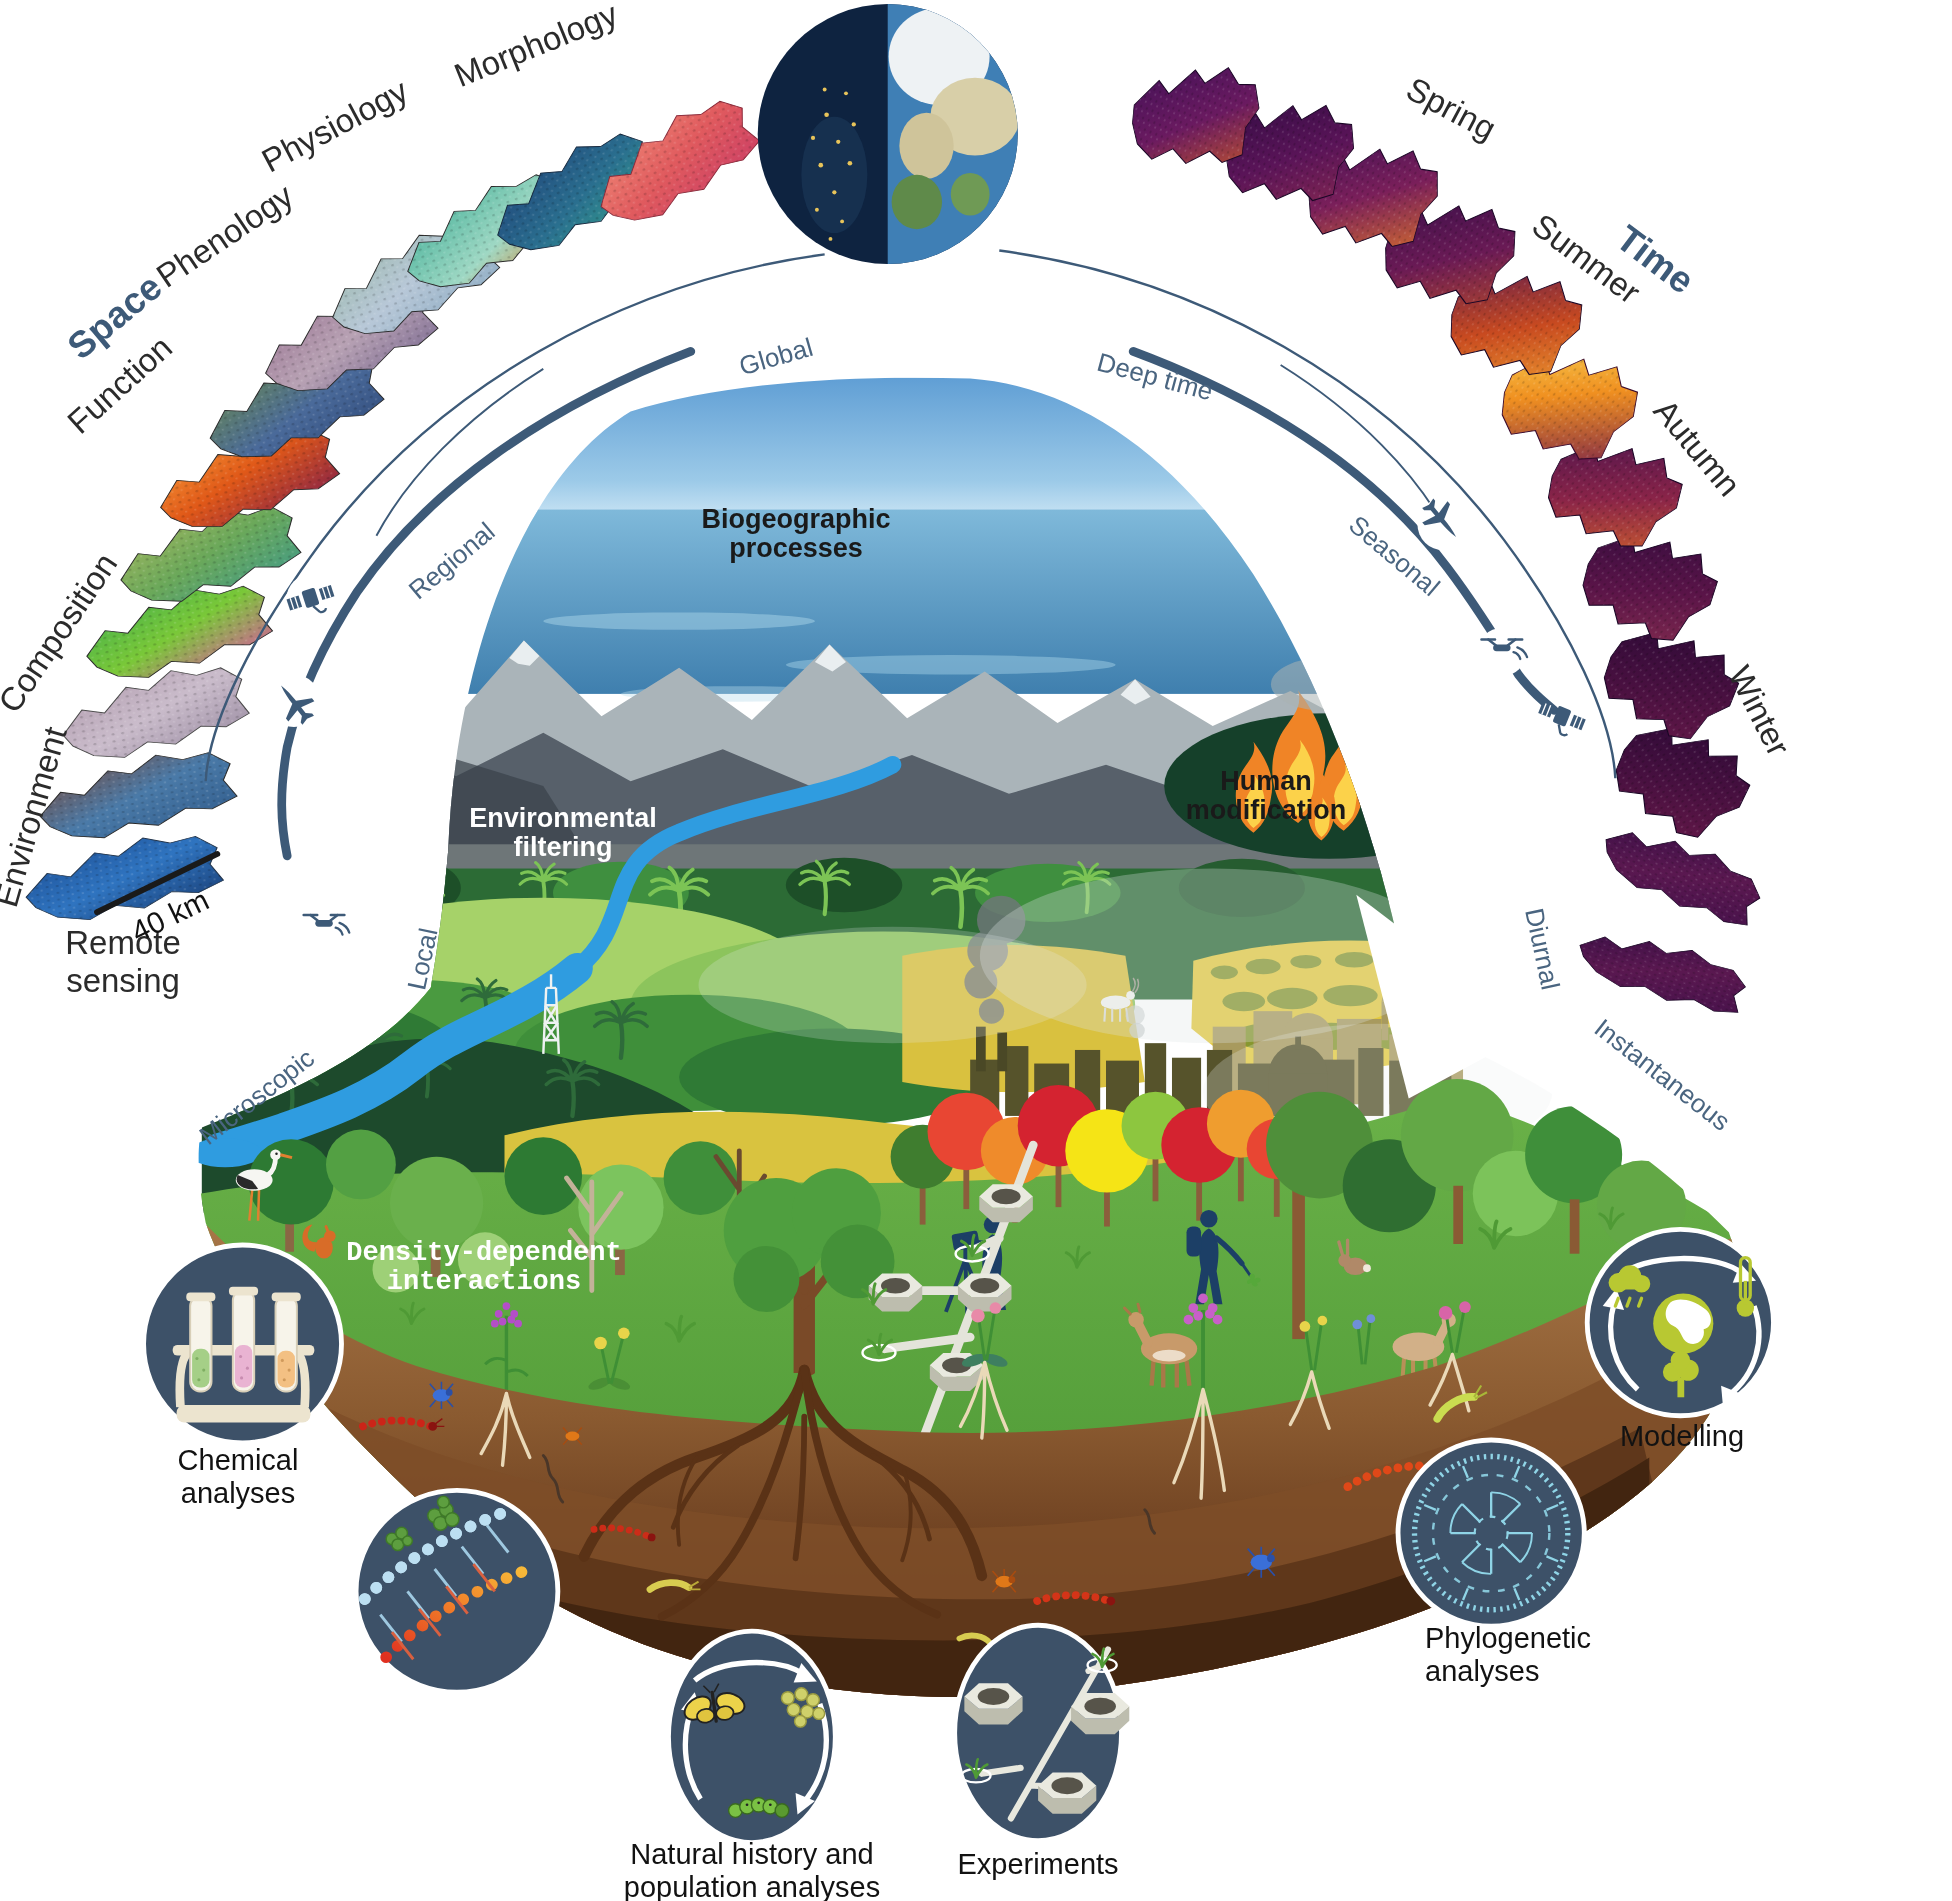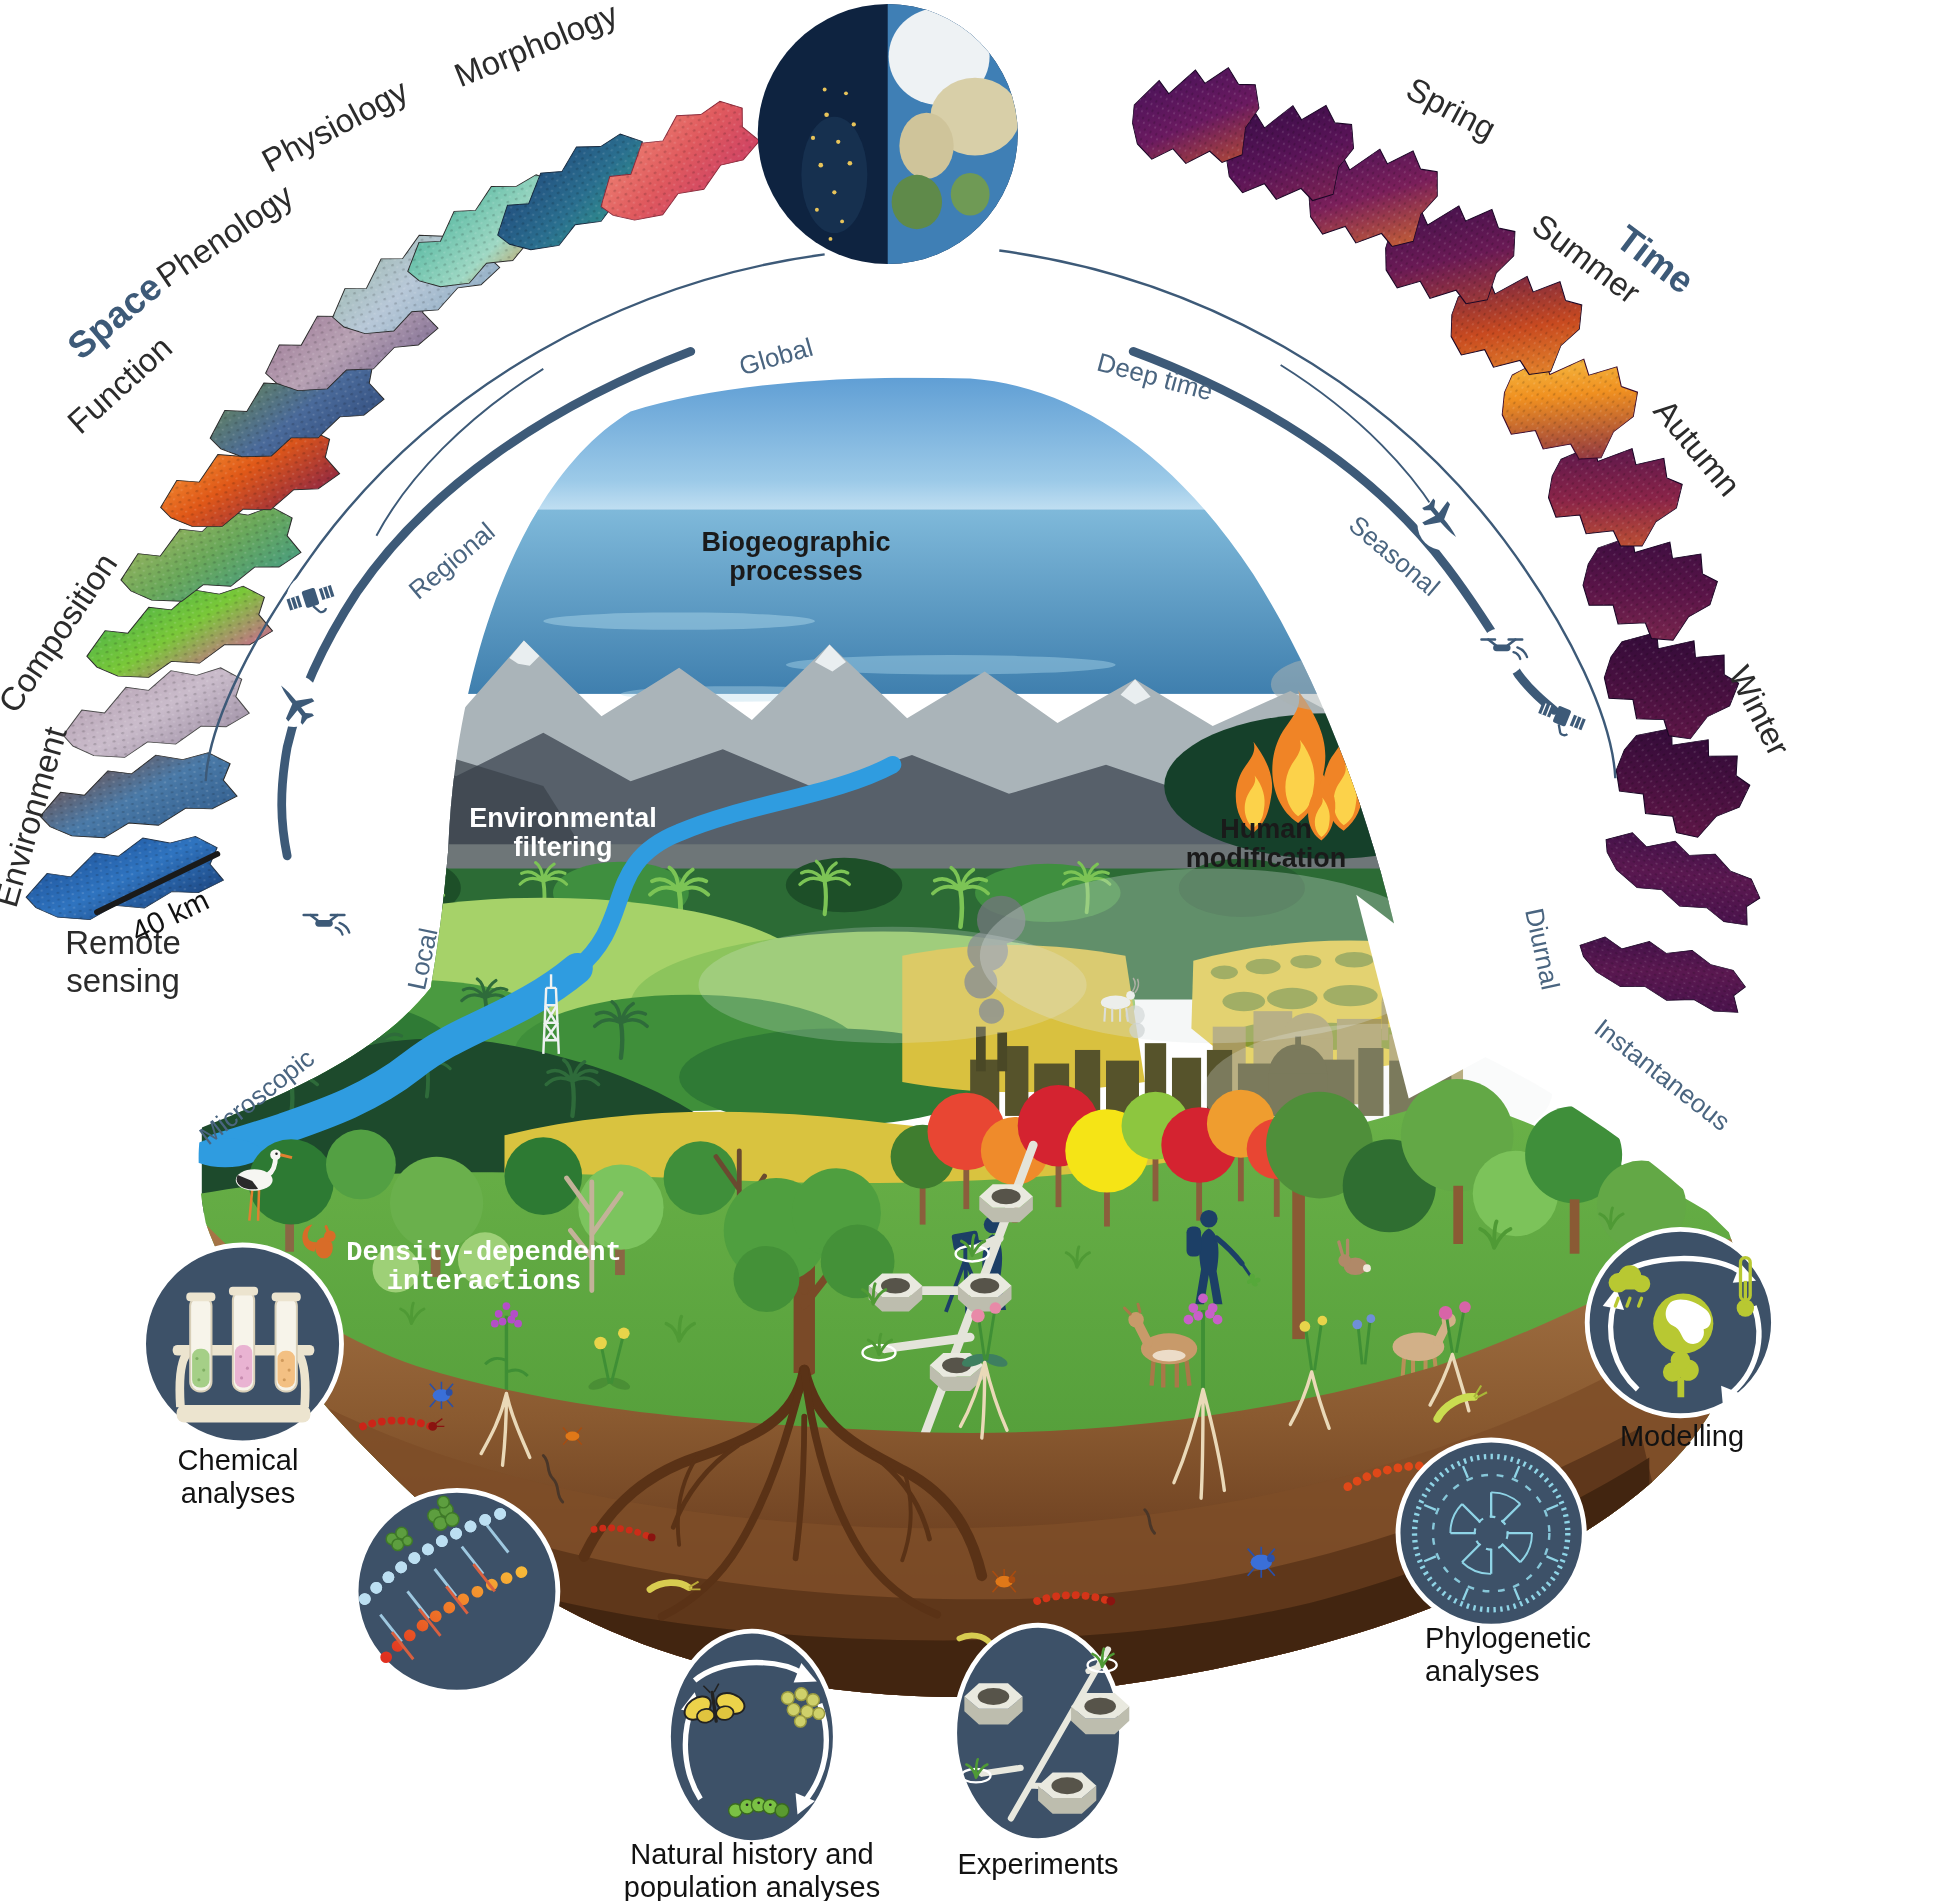--- a/index.html
+++ b/index.html
@@ -965,29 +965,29 @@
 <div class="lbl scl" style="left:1394px;top:556px;transform:translate(-50%,-50%) rotate(40deg);">Seasonal</div>
 <div class="lbl scl" style="left:1542px;top:949px;transform:translate(-50%,-50%) rotate(78deg);">Diurnal</div>
 <div class="lbl scl" style="left:1662px;top:1075px;transform:translate(-50%,-50%) rotate(38deg);">Instantaneous</div>
 
 <div class="lbl attr" style="left:1451px;top:109px;transform:translate(-50%,-50%) rotate(28deg);">Spring</div>
 <div class="lbl attr" style="left:1586px;top:259px;transform:translate(-50%,-50%) rotate(37deg);">Summer</div>
 <div class="lbl axisb" style="left:1655px;top:260px;transform:translate(-50%,-50%) rotate(37deg);">Time</div>
 <div class="lbl attr" style="left:1697px;top:448px;transform:translate(-50%,-50%) rotate(50deg);">Autumn</div>
 <div class="lbl attr" style="left:1759px;top:711px;transform:translate(-50%,-50%) rotate(63deg);">Winter</div>
 
-<div class="lbl procd" style="left:796px;top:557px;transform:translate(-50%,-50%);">
+<div class="lbl procd" style="left:796px;top:534px;transform:translate(-50%,-50%);">
   <div>Biogeographic</div>
   <div>processes</div>
 </div>
 <div class="lbl procw" style="left:563px;top:833px;transform:translate(-50%,-50%);">
   <div>Environmental</div>
   <div>filtering</div>
 </div>
-<div class="lbl procd" style="left:1266px;top:844px;transform:translate(-50%,-50%);">
+<div class="lbl procd" style="left:1266px;top:796px;transform:translate(-50%,-50%);">
   <div>Human</div>
   <div>modification</div>
 </div>
 <div class="lbl procw" style="left:484px;top:1268px;transform:translate(-50%,-50%);font-family:Liberation Mono, monospace;">
   <div>Density-dependent</div>
   <div>interactions</div>
 </div>
 
 <div class="lbl mth" style="left:238px;top:1477px;transform:translate(-50%,-50%);">
   <div>Chemical</div>

